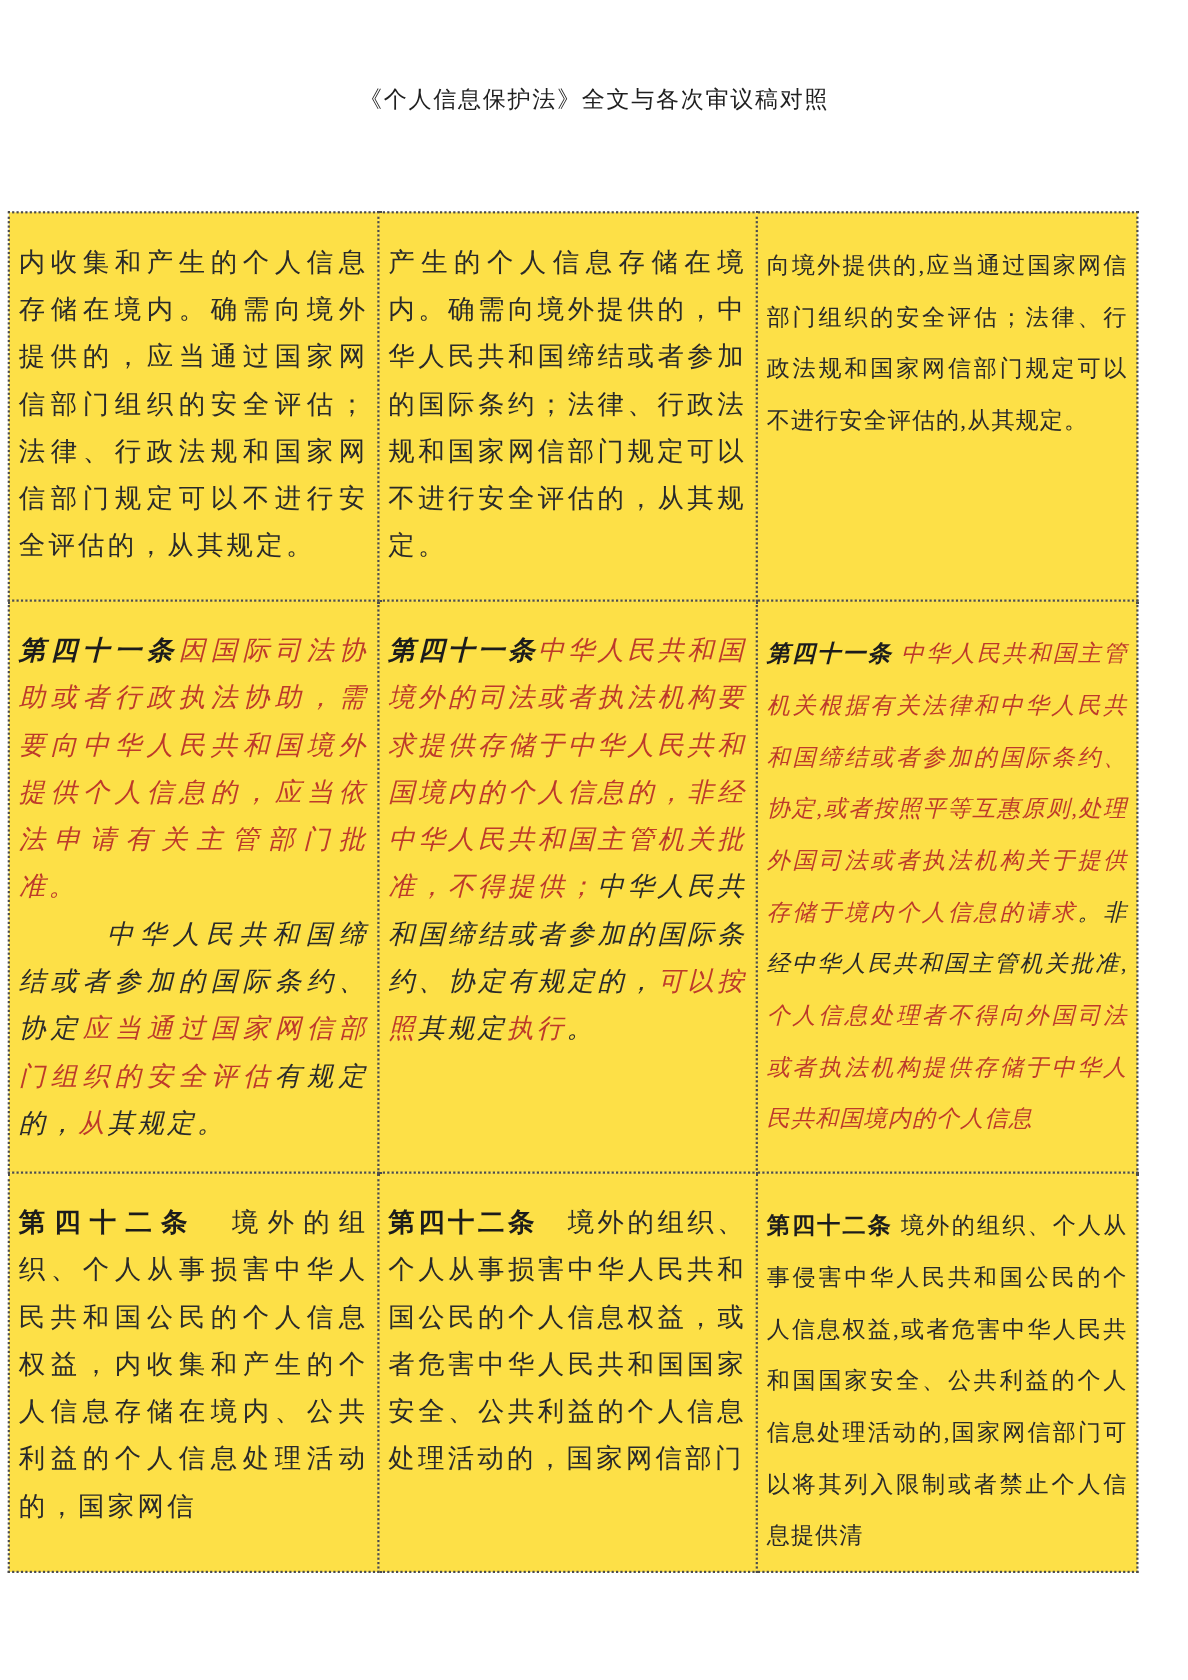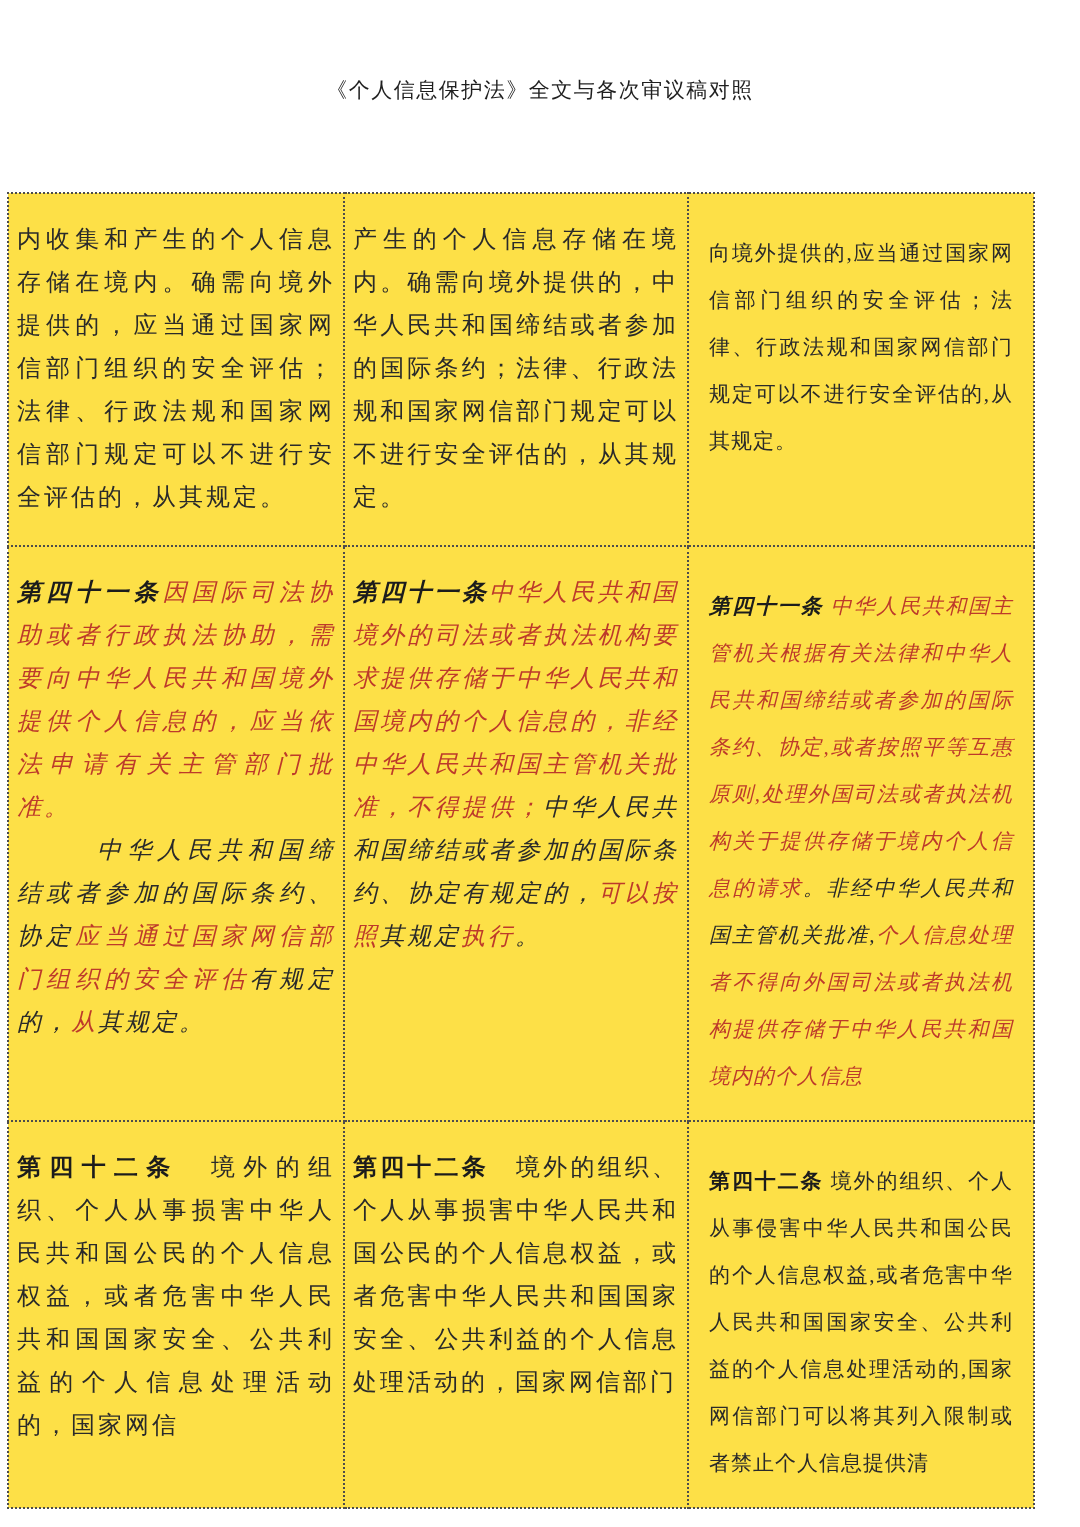--- a/index.html
+++ b/index.html
@@ -44,21 +44,21 @@
   tr.r2 { height: 520px; font-style: italic; }
   tr.r3 { height: 310px; }
   td.wide p {
     margin: 0;
     font-size: 24px;
     line-height: 43px;
     letter-spacing: 3px;
     text-align: justify;
   }
   td.compact p {
-    margin: 12px;
+    margin: 0;
     font-size: 21px;
     line-height: 47px;
     letter-spacing: 1px;
     text-align: justify;
   }
   p.indent { text-indent: 80px; }
   .seg-blk { color: #2a2a2a; }
   .seg-red { color: #bd3a2b; }
   .seg-bold { font-weight: bold; color: #1c1c1c; }
 </style>
@@ -92,21 +92,21 @@
         </td>
         <td class="wide">
           <p><span class="seg-blk seg-bold">第四十一条</span><span class="seg-red">中华人民共和国境外的司法或者执法机构要求提供存储于中华人民共和国境内的个人信息的，非经中华人民共和国主管机关批准，不得提供；</span><span class="seg-blk">中华人民共和国缔结或者参加的国际条约、协定有规定的，</span><span class="seg-red">可以按照</span><span class="seg-blk">其规定</span><span class="seg-red">执行</span><span class="seg-blk">。</span></p>
         </td>
         <td class="compact">
           <p><span class="seg-blk seg-bold">第四十一条 </span><span class="seg-red">中华人民共和国主管机关根据有关法律和中华人民共和国缔结或者参加的国际条约、协定,或者按照平等互惠原则,处理外国司法或者执法机构关于提供存储于境内个人信息的请求</span><span class="seg-blk">。非经中华人民共和国主管机关批准,</span><span class="seg-red">个人信息处理者不得向外国司法或者执法机构提供存储于中华人民共和国境内的个人信息</span></p>
         </td>
       </tr>
       <tr class="r3">
         <td class="wide">
-          <p><span class="seg-blk seg-bold">第四十二条</span><span class="seg-blk">　境外的组织、个人从事损害中华人民共和国公民的个人信息权益，或者危害中华人民共和国国家安全、公共利益的个人信息处理活动的，国家网信</span></p>
+          <p><span class="seg-blk seg-bold">第四十二条</span><span class="seg-blk">　境外的组织、个人从事损害中华人民共和国公民的个人信息权益，内收集和产生的个人信息存储在境内、公共利益的个人信息处理活动的，国家网信</span></p>
         </td>
         <td class="wide">
           <p><span class="seg-blk seg-bold">第四十二条</span><span class="seg-blk">　境外的组织、个人从事损害中华人民共和国公民的个人信息权益，或者危害中华人民共和国国家安全、公共利益的个人信息处理活动的，国家网信部门</span></p>
         </td>
         <td class="compact">
           <p><span class="seg-blk seg-bold">第四十二条</span><span class="seg-blk"> 境外的组织、个人从事侵害中华人民共和国公民的个人信息权益,或者危害中华人民共和国国家安全、公共利益的个人信息处理活动的,国家网信部门可以将其列入限制或者禁止个人信息提供清</span></p>
         </td>
       </tr>
     </tbody>
 </table>

